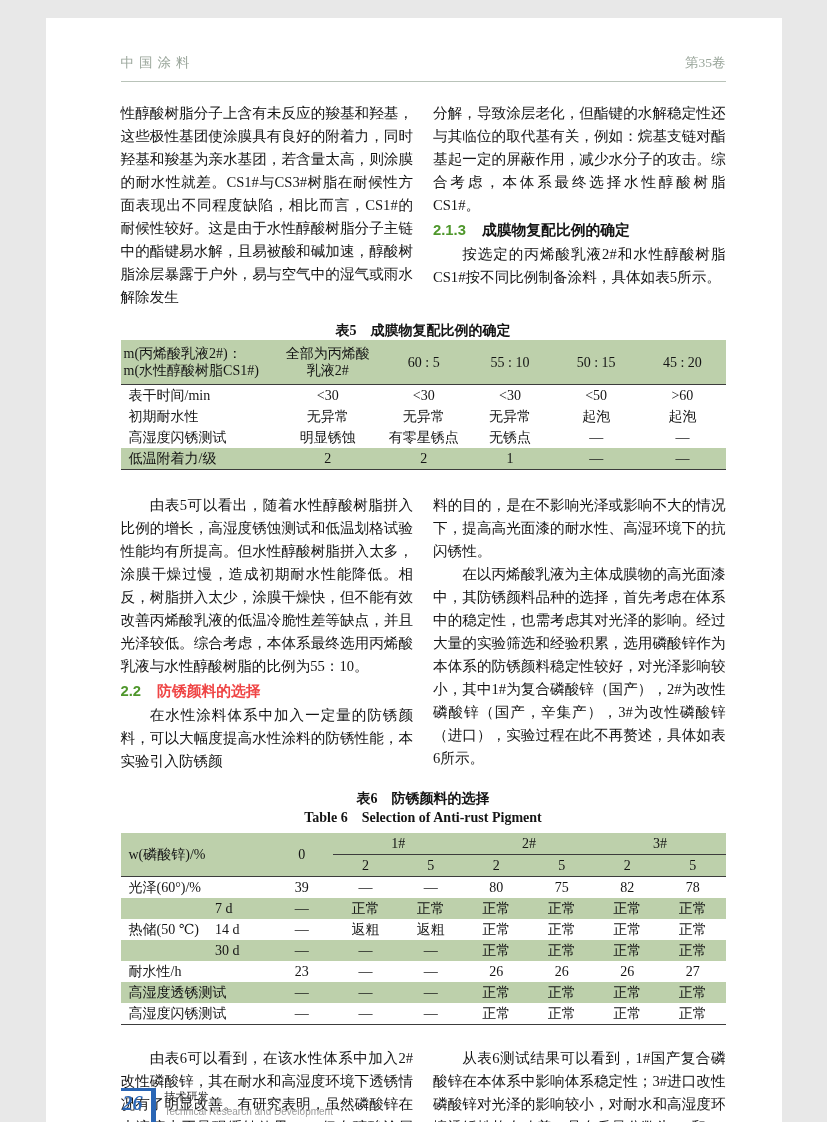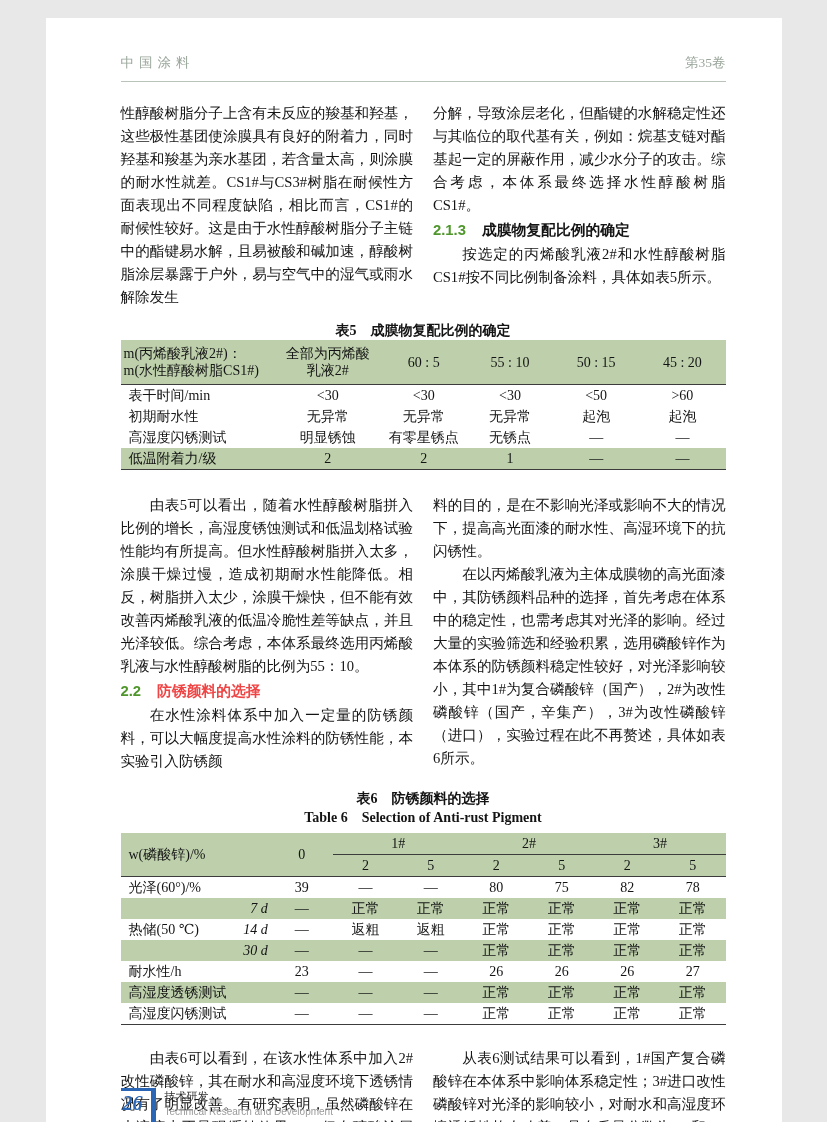--- a/index.html
+++ b/index.html
@@ -31,21 +31,21 @@
   td,th{padding:2px 3px;text-align:center;font-weight:normal;vertical-align:middle;line-height:17px;}
   .bg-g{background:#bdd0ab;}
   .lft{text-align:left;padding-left:8px;}
   .pre{white-space:pre-line;}
   .t5 thead th{padding:5px 3px;}
   .t5 thead{border-bottom:1px solid #3c3c3c;}
   .t5{border-bottom:1px solid #3c3c3c;}
   .t6 thead{border-bottom:1px solid #3c3c3c;}
   .t6{border-bottom:1px solid #3c3c3c;}
   .t6 .grp{border-bottom:1px solid #3c3c3c;}
-  .t6 td.sub{text-align:right;padding-left:6px;font-style:italic;}
+  .t6 td.sub{text-align:left;padding-left:6px;}
   
   .footer{position:absolute;left:75px;bottom:16px;display:flex;align-items:flex-start;}
   .pg-box{border-top:3px solid #2a66b5;padding:1px 8px 0 2px;}
   .pg-num{font-style:italic;font-weight:bold;font-size:20px;color:#2a66b5;}
   .vbar{width:5px;height:36px;background:#2a66b5;margin-right:9px;}
   .ft-cn{font-weight:normal;font-size:11px;color:#2f2f2f;line-height:17px;font-family:"Liberation Sans",sans-serif;}
   .ft-en{font-size:10px;color:#9a9a9a;line-height:13px;font-family:Liberation Sans, sans-serif;}
 </style>
 </head>
 <body>

